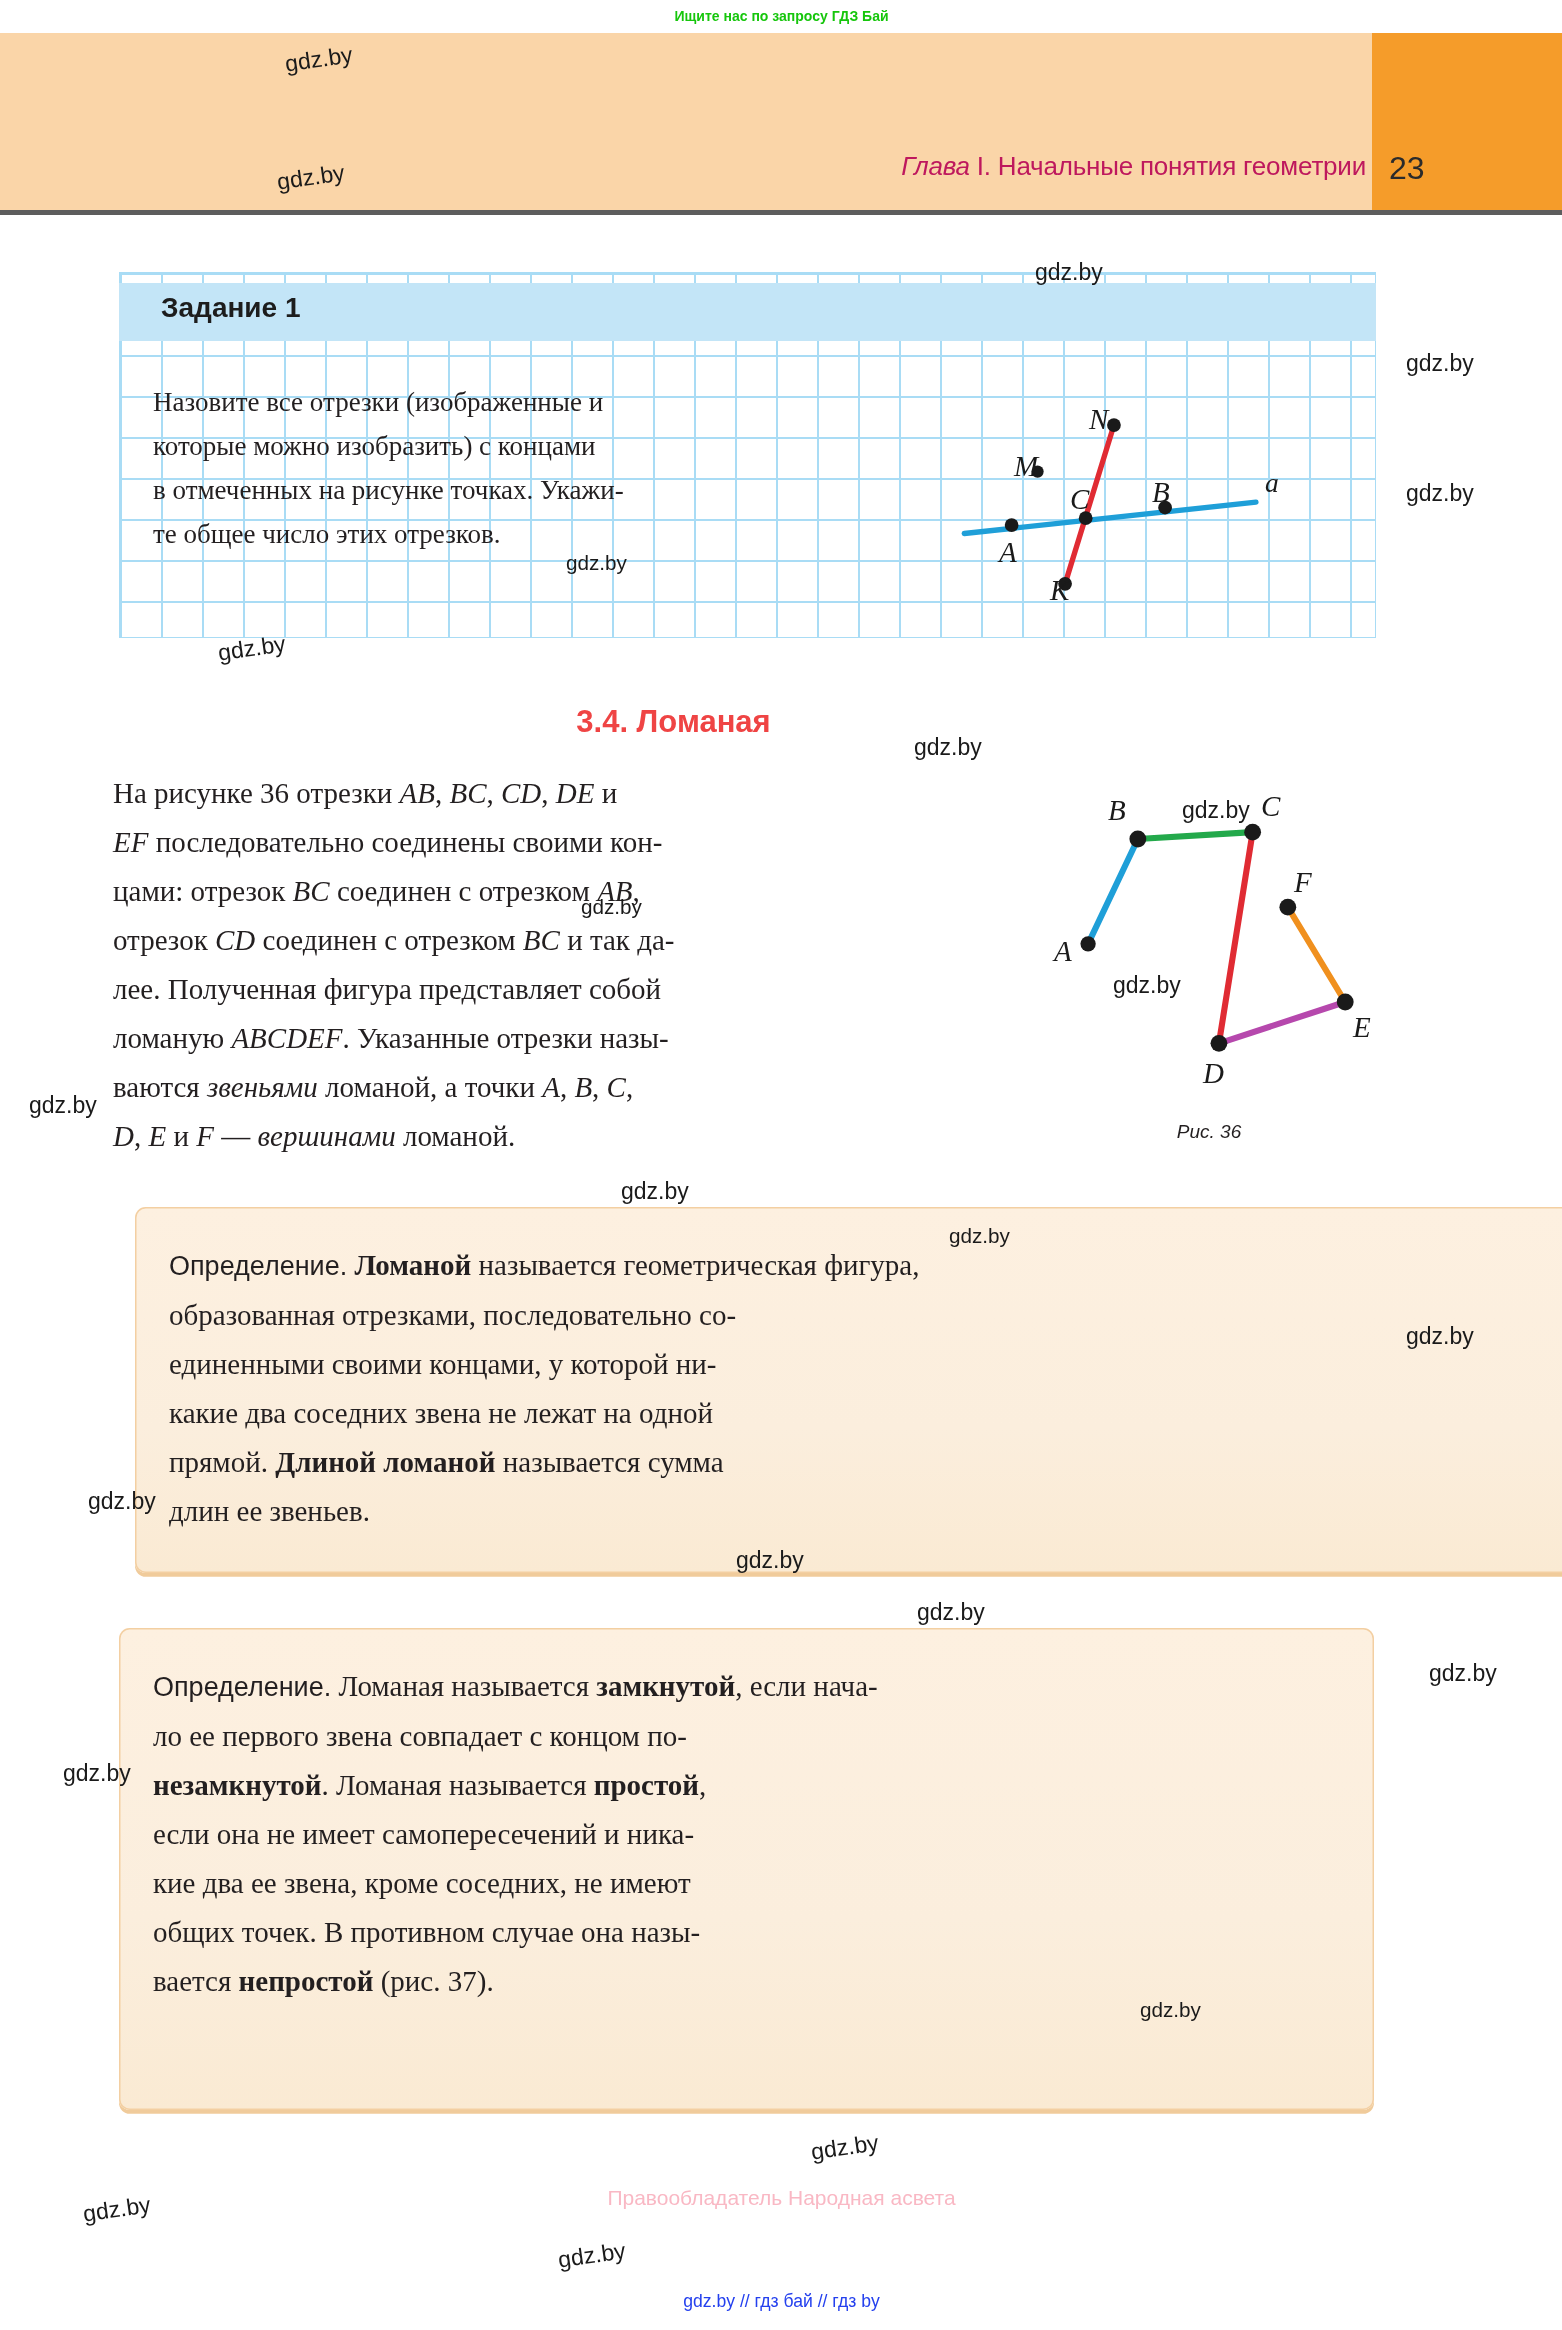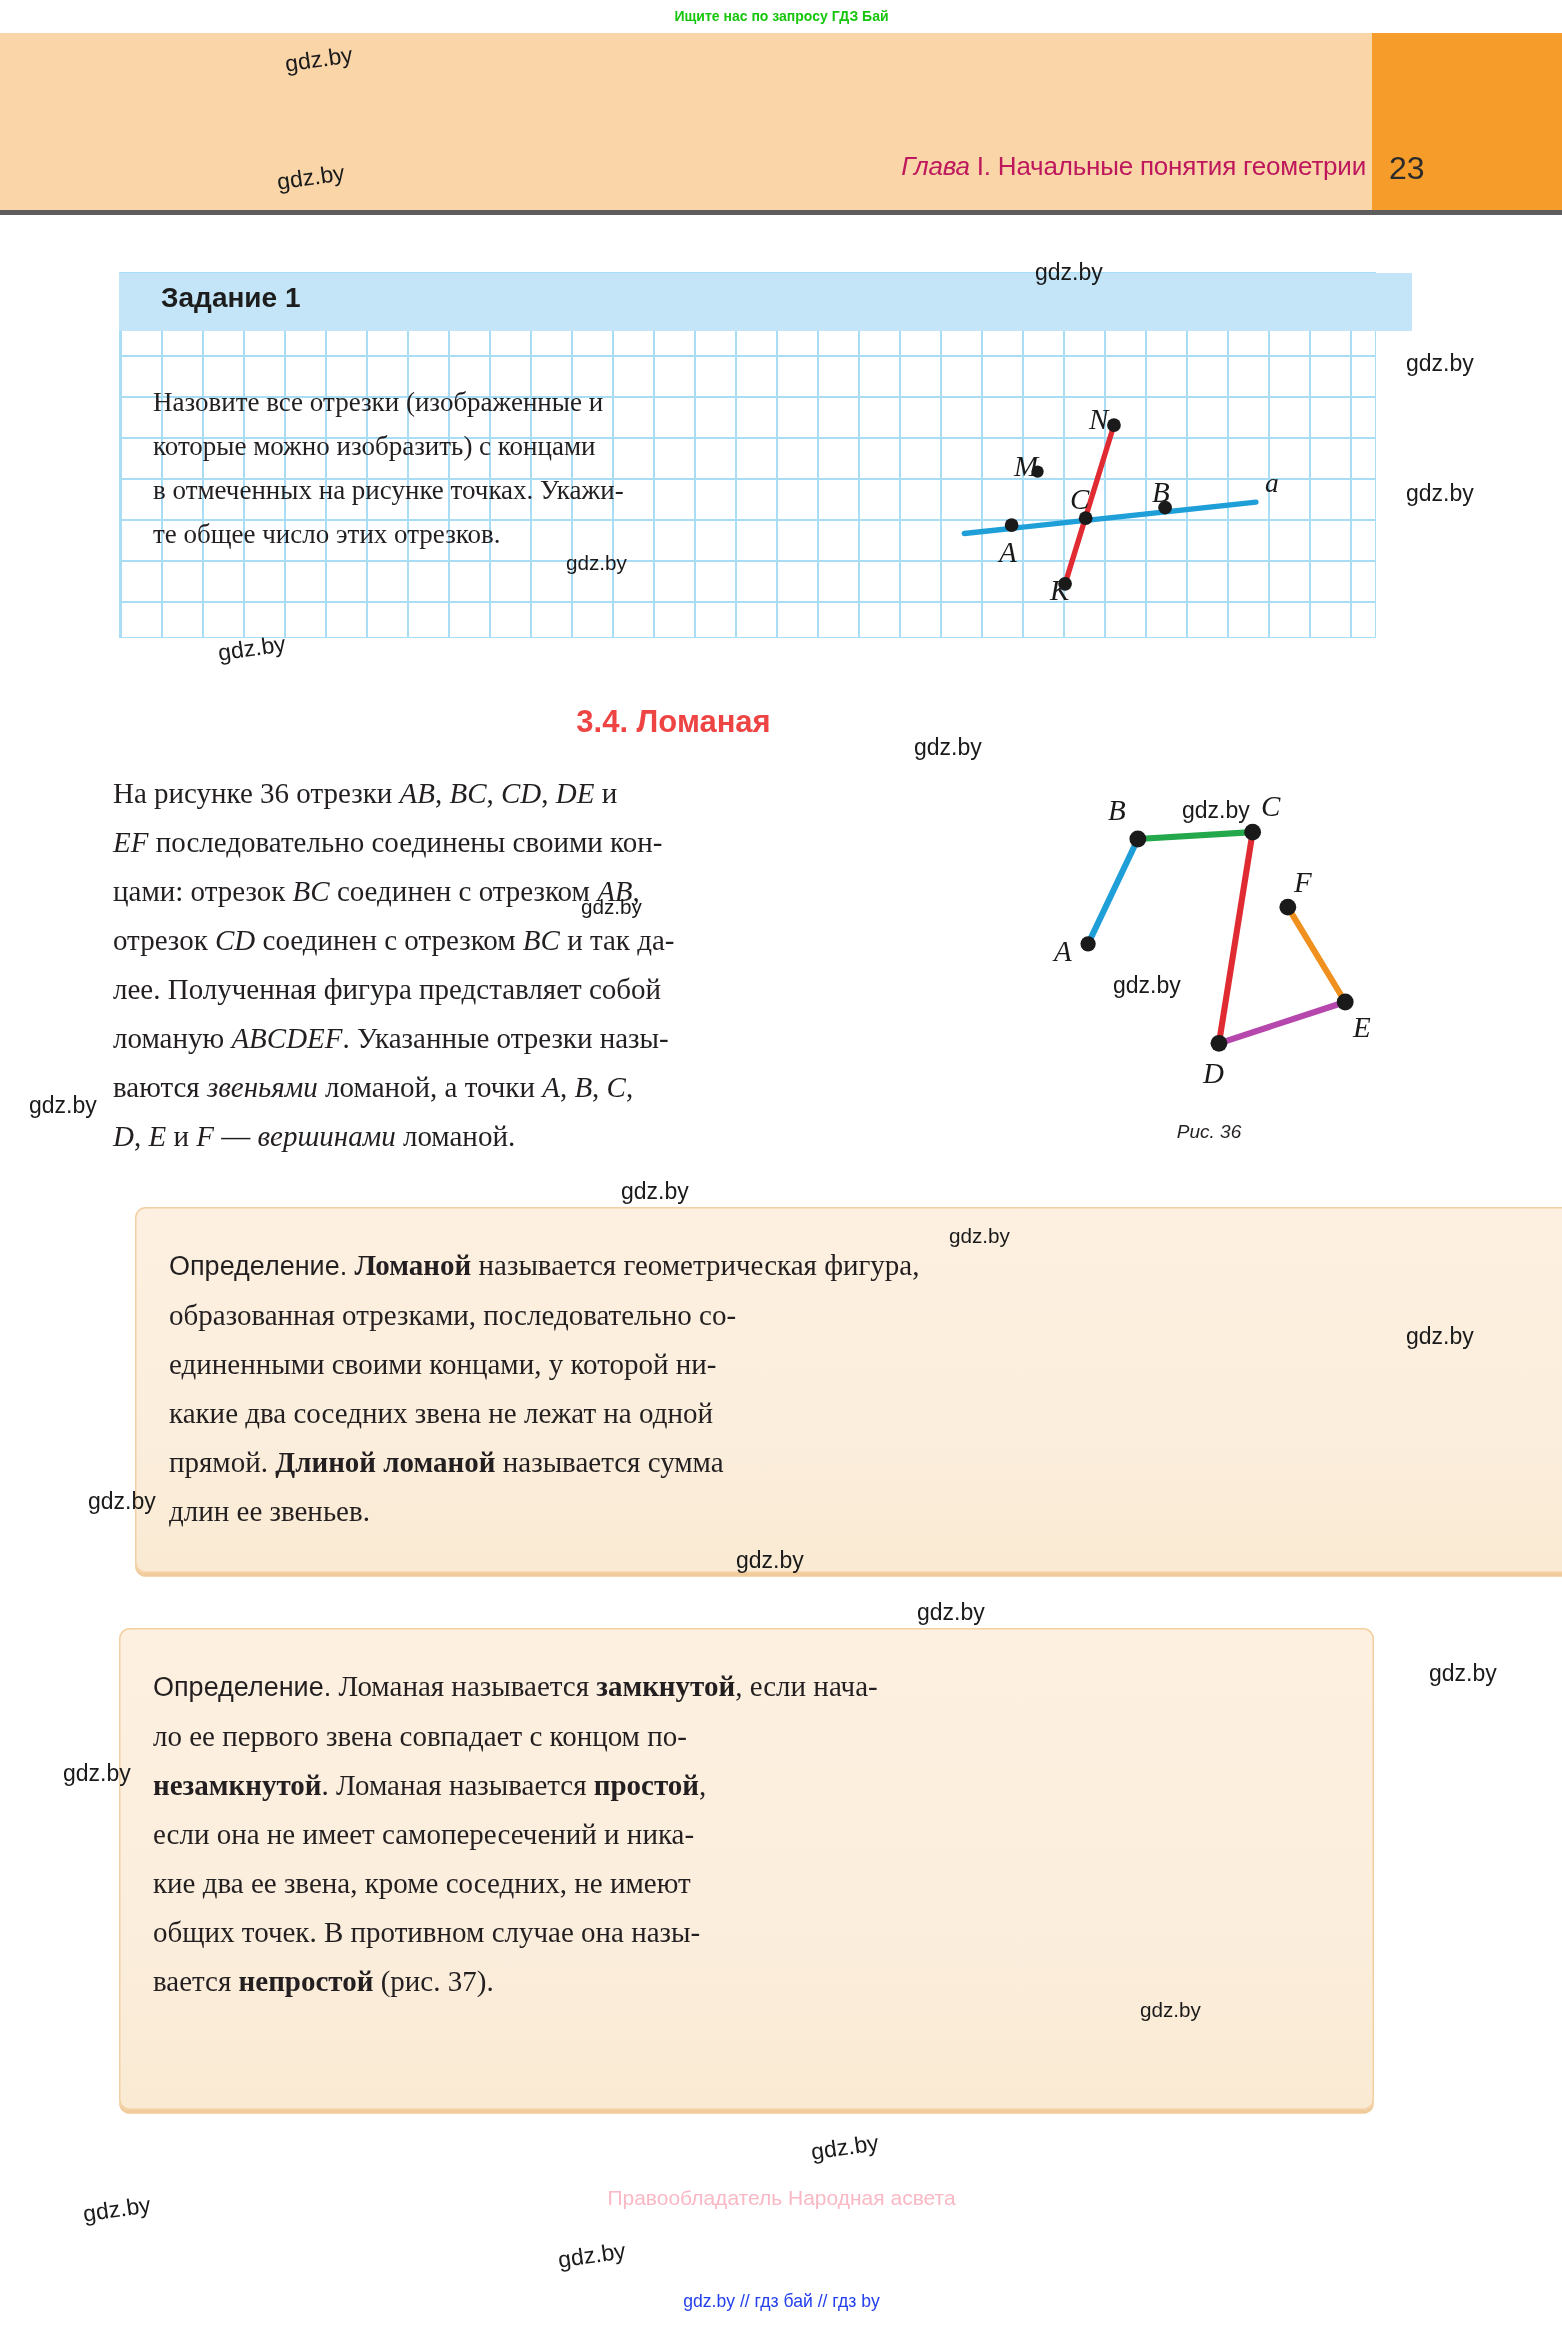--- a/index.html
+++ b/index.html
@@ -53,23 +53,22 @@
     background:#ffffff;
     background-image:
       linear-gradient(to right,#a9dcf5 1.5px,transparent 1.5px),
       linear-gradient(to bottom,#a9dcf5 1.5px,transparent 1.5px);
     background-size:41px 41px;
     background-position:0px 0px;
     box-sizing:border-box;
     border:1.5px solid #a9dcf5;
   }
   #task-header{
-    left:119px;top:273px;width:1257px;height:58px;
+    left:119px;top:283px;width:1257px;height:58px;
     background:#c3e5f7;
-    padding-left:36px;
   }
   #task-header-label{
     position:absolute;left:42px;top:9.2px;
     font-family:"Liberation Sans", sans-serif;
     font-size:28px;font-weight:bold;color:#1d1d1d;
     white-space:nowrap;
   }
   #task-text{
     left:153px;top:380px;width:754px;
     font-family:"Liberation Serif", serif;

